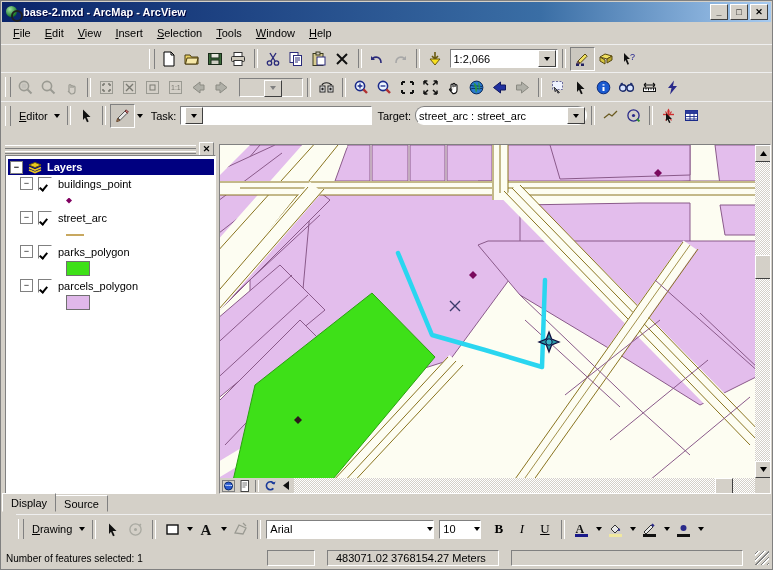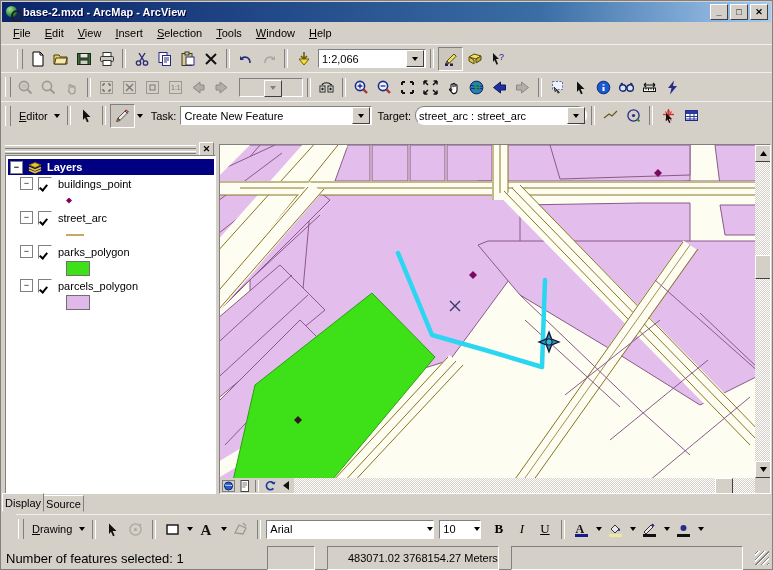--- a/index.html
+++ b/index.html
@@ -100,32 +100,32 @@
      repeating-conic-gradient(#d4d0c8 0% 25%,#fff 0% 50%) 0 0/2px 2px;}
   .sbtn{background:#d4d0c8;border:1px solid;border-color:#fff #404040 #404040 #fff;
     display:flex;align-items:center;justify-content:center;position:absolute;cursor:default;}
   .sthumb{background:#d4d0c8;border:1px solid;border-color:#fff #404040 #404040 #fff;position:absolute;cursor:default;}
   .corner{position:absolute;right:0;bottom:0;width:15px;height:15px;background:#d4d0c8;}
   .hs-tools{position:absolute;left:0;bottom:0;height:15px;display:flex;align-items:center;background:#d4d0c8;z-index:3;}
   .hs-ico{width:16px;height:14px;display:flex;align-items:center;justify-content:center;cursor:default;}
 
   
   .tabs{position:absolute;left:1px;top:493px;height:18px;display:flex;align-items:flex-end;}
-  .tab{height:15px;padding:0 2px;font-size:11px;background:#d4d0c8;
+  .tab{height:15px;padding:0 8px;font-size:11px;background:#d4d0c8;
     border:1px solid;border-color:#fff #808080 #d4d0c8 #fff;
     display:flex;align-items:center;margin-right:-1px;cursor:default;}
   .tab.active{height:17px;border-bottom-color:#d4d0c8;z-index:2;}
 
   
   .drawbar{position:absolute;left:15px;right:1px;top:513px;height:28px;display:flex;align-items:center;
     background:#d4d0c8;border-top:1px solid #efefef;}
   .statusbar{position:absolute;left:1px;right:1px;bottom:1px;height:20px;display:flex;align-items:center;
     background:#d4d0c8;}
-  .sfield{height:24px;border:1px solid;border-color:#808080 #fff #fff #808080;
-    display:flex;align-items:center;padding:0 20px;font-size:11px;box-sizing:border-box;margin-right:12px;white-space:nowrap;}
+  .sfield{height:16px;border:1px solid;border-color:#808080 #fff #fff #808080;
+    display:flex;align-items:center;padding:0 8px;font-size:11px;box-sizing:border-box;margin-right:12px;white-space:nowrap;}
   .grip-rs{width:14px;height:14px;margin-left:auto;margin-right:2px;position:relative;}
   .grip-rs i{position:absolute;right:0;bottom:0;width:100%;height:100%;
     background:repeating-linear-gradient(-45deg,#fff 0 1px,#808080 1px 2px,transparent 2px 4px);}
   .bdiv{width:2px;height:19px;margin:0 5px;border-left:1px solid #808080;border-right:1px solid #fff;flex:none;}
   .fontcombo{height:19px;background:#fff;border:1px solid;border-color:#808080 #fff #fff #808080;
     display:flex;align-items:center;font-size:11px;padding-left:3px;box-sizing:border-box;}
   .chev{width:11px;height:22px;display:flex;align-items:center;justify-content:center;flex:none;cursor:default;}
 </style>
 </head>
 <body>
@@ -155,21 +155,21 @@
     <div class="mi"><u>F</u>ile</div>
     <div class="mi"><u>E</u>dit</div>
     <div class="mi"><u>V</u>iew</div>
     <div class="mi"><u>I</u>nsert</div>
     <div class="mi"><u>S</u>election</div>
     <div class="mi"><u>T</u>ools</div>
     <div class="mi"><u>W</u>indow</div>
     <div class="mi"><u>H</u>elp</div>
   </div>
 
-  <div class="tbrow" style="height:27px;padding-left:14px;">
+  <div class="tbrow" style="height:27px;padding-left:14px;justify-content:center;">
     <div class="grip"></div>
 
     <div class="tbtn">
       <svg width="16" height="16" viewBox="0 0 16 16">
           <path d="M3 1h7l3 3v11H3z" fill="#fff" stroke="#000" stroke-width="1"></path>
           <path d="M10 1v3h3" fill="none" stroke="#000"></path>
         </svg>
     </div>
     <div class="tbtn">
       <svg width="16" height="16" viewBox="0 0 16 16">
@@ -465,21 +465,20 @@
           <path d="M4 11l7-7 2.2 2.2-7 7z" fill="#e8e8e8" stroke="#555"></path>
           <path d="M11 4l1.2-1.2 2.2 2.2L13.2 6.2z" fill="#d88080" stroke="#6a3030"></path>
           <path d="M3.6 11.4l2.2 2.2-3.1.9z" fill="#c8a080" stroke="#5a3a20"></path>
         </svg>
     </div>
     <div class="chev">
         <div class="caret"></div>
       </div>
     <div class="lbl">Task:</div>
     <div class="combo" style="width:192px;">
-      <div class="txt">Create New Feature</div>
       <div class="arrow">
           <div class="caret"></div>
         </div>
     </div>
     <div class="lbl">Target:</div>
     <div class="combo" style="width:172px;border-radius:9px;">
       <div class="txt">street_arc : street_arc</div>
       <div class="arrow">
           <div class="caret"></div>
         </div>
@@ -825,21 +824,21 @@
           <circle cx="8.5" cy="7" r="3" fill="#2a2a8a"></circle>
           <rect x="2" y="13" width="13" height="3" fill="#111"></rect>
         </svg>
     </div>
     <div class="chev">
         <div class="caret"></div>
       </div>
   </div>
 
   <div class="statusbar">
-    <div style="flex:1;padding-left:4px;font-size:13px;white-space:nowrap;">Number of features selected: 1</div>
+    <div style="flex:1;padding-left:4px;font-size:10px;white-space:nowrap;">Number of features selected: 1</div>
     <div class="sfield" style="width:48px;"></div>
     <div class="sfield" style="width:172px;">483071.02  3768154.27 Meters</div>
     <div class="sfield" style="width:232px;"></div>
     <div class="grip-rs">
         <i></i>
       </div>
   </div>
 
 </div>
 

